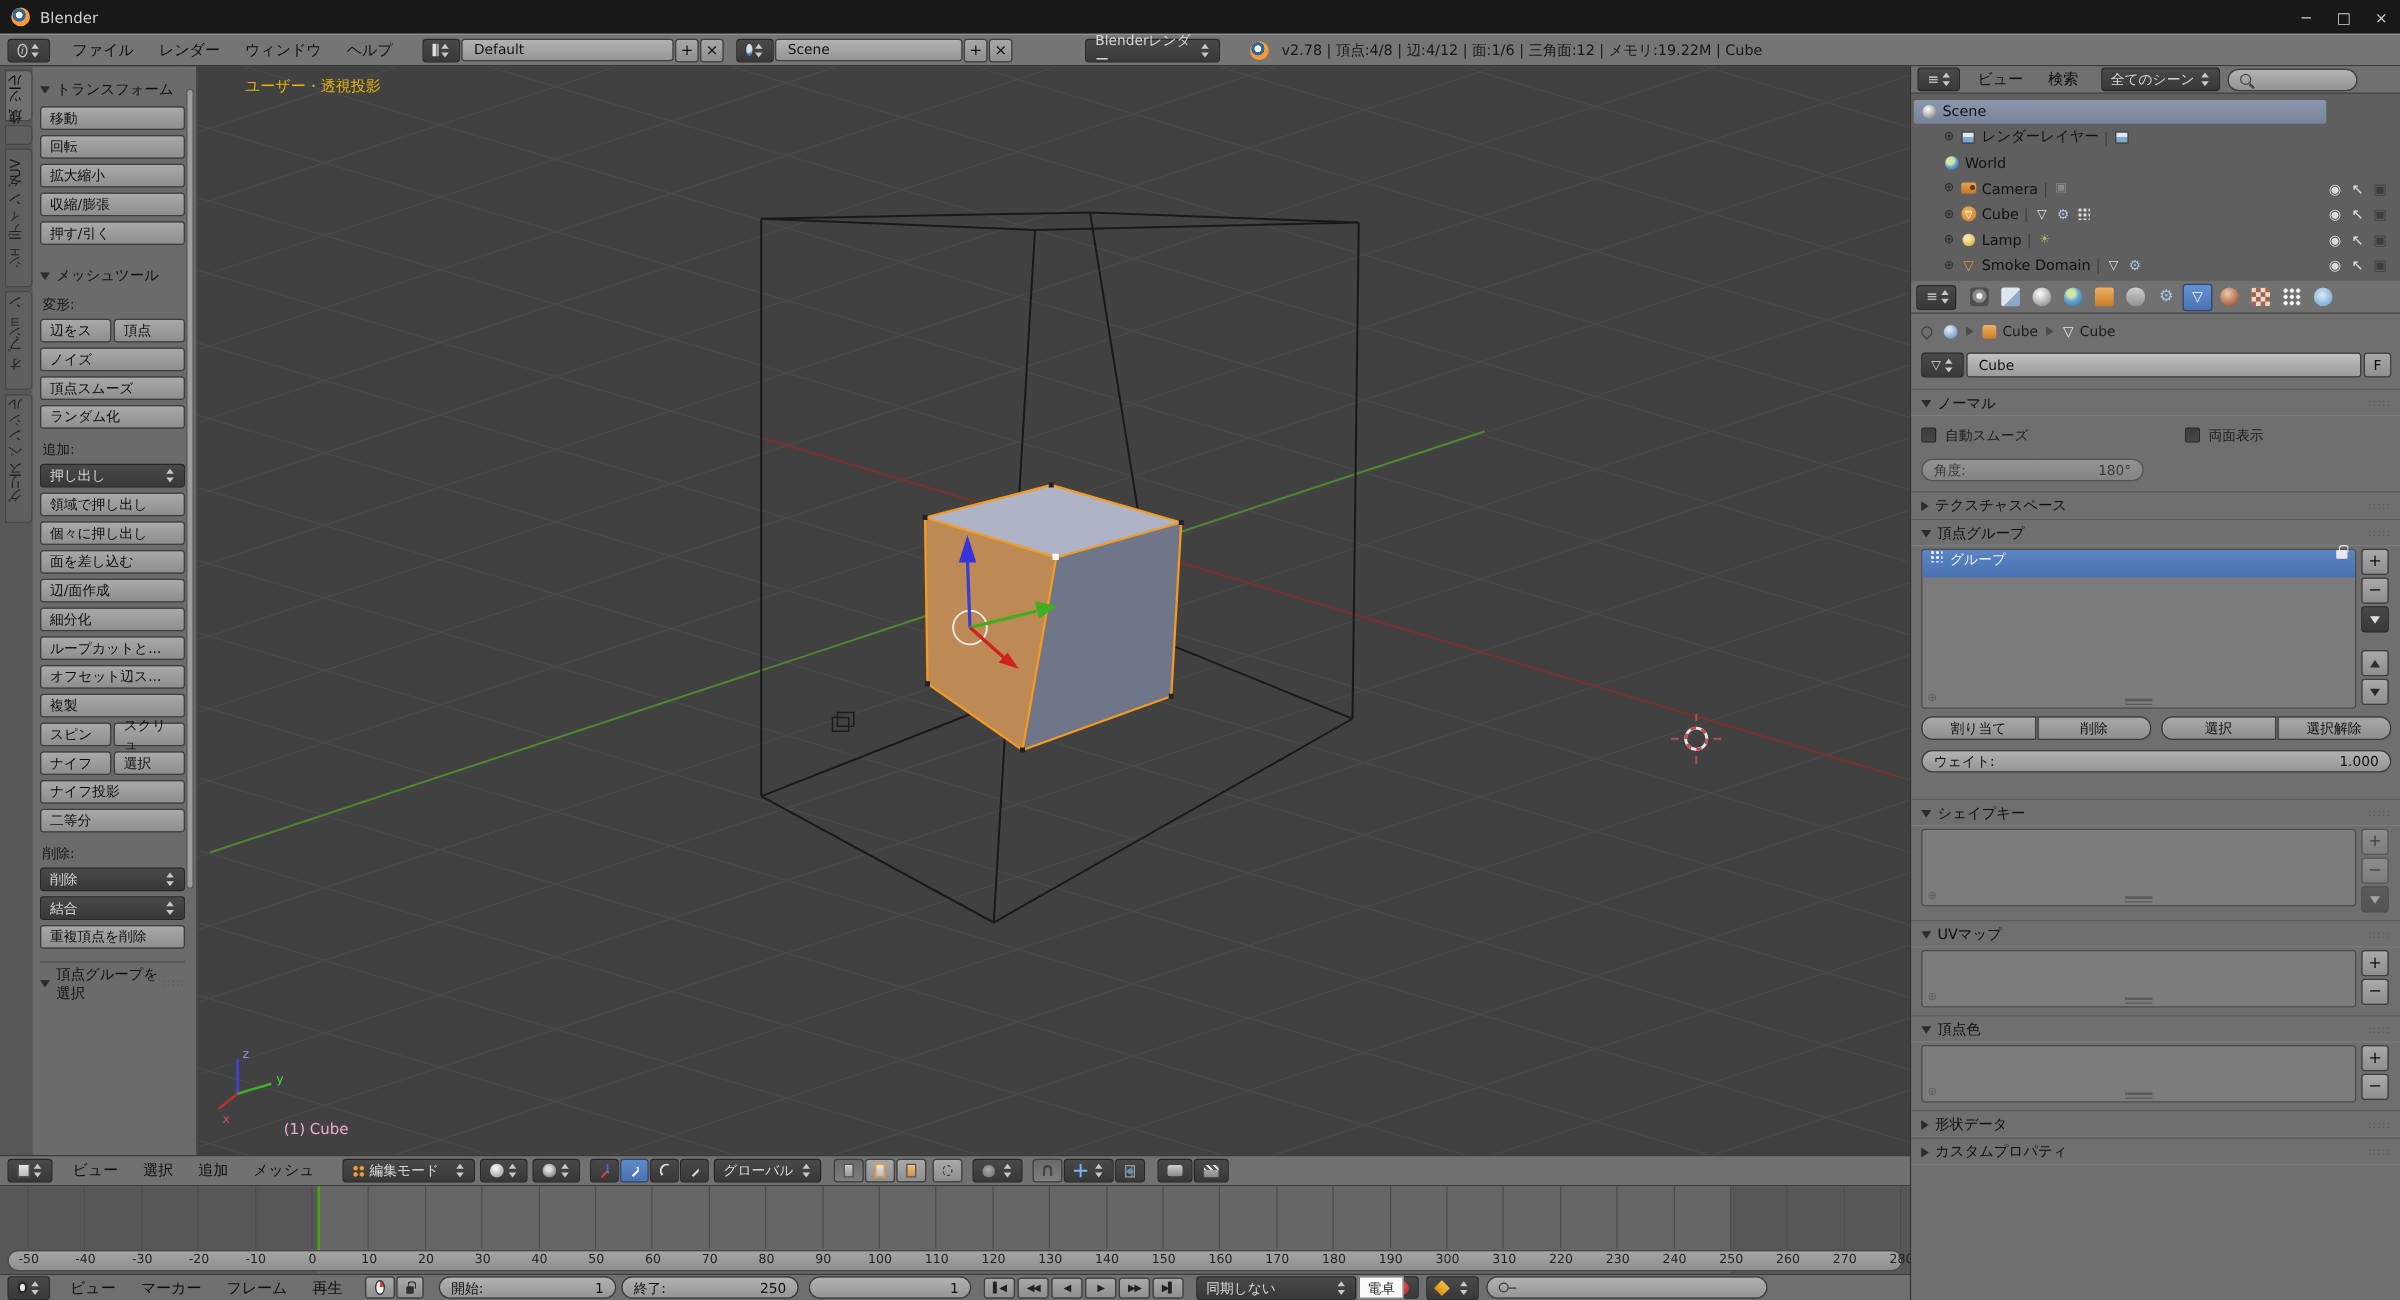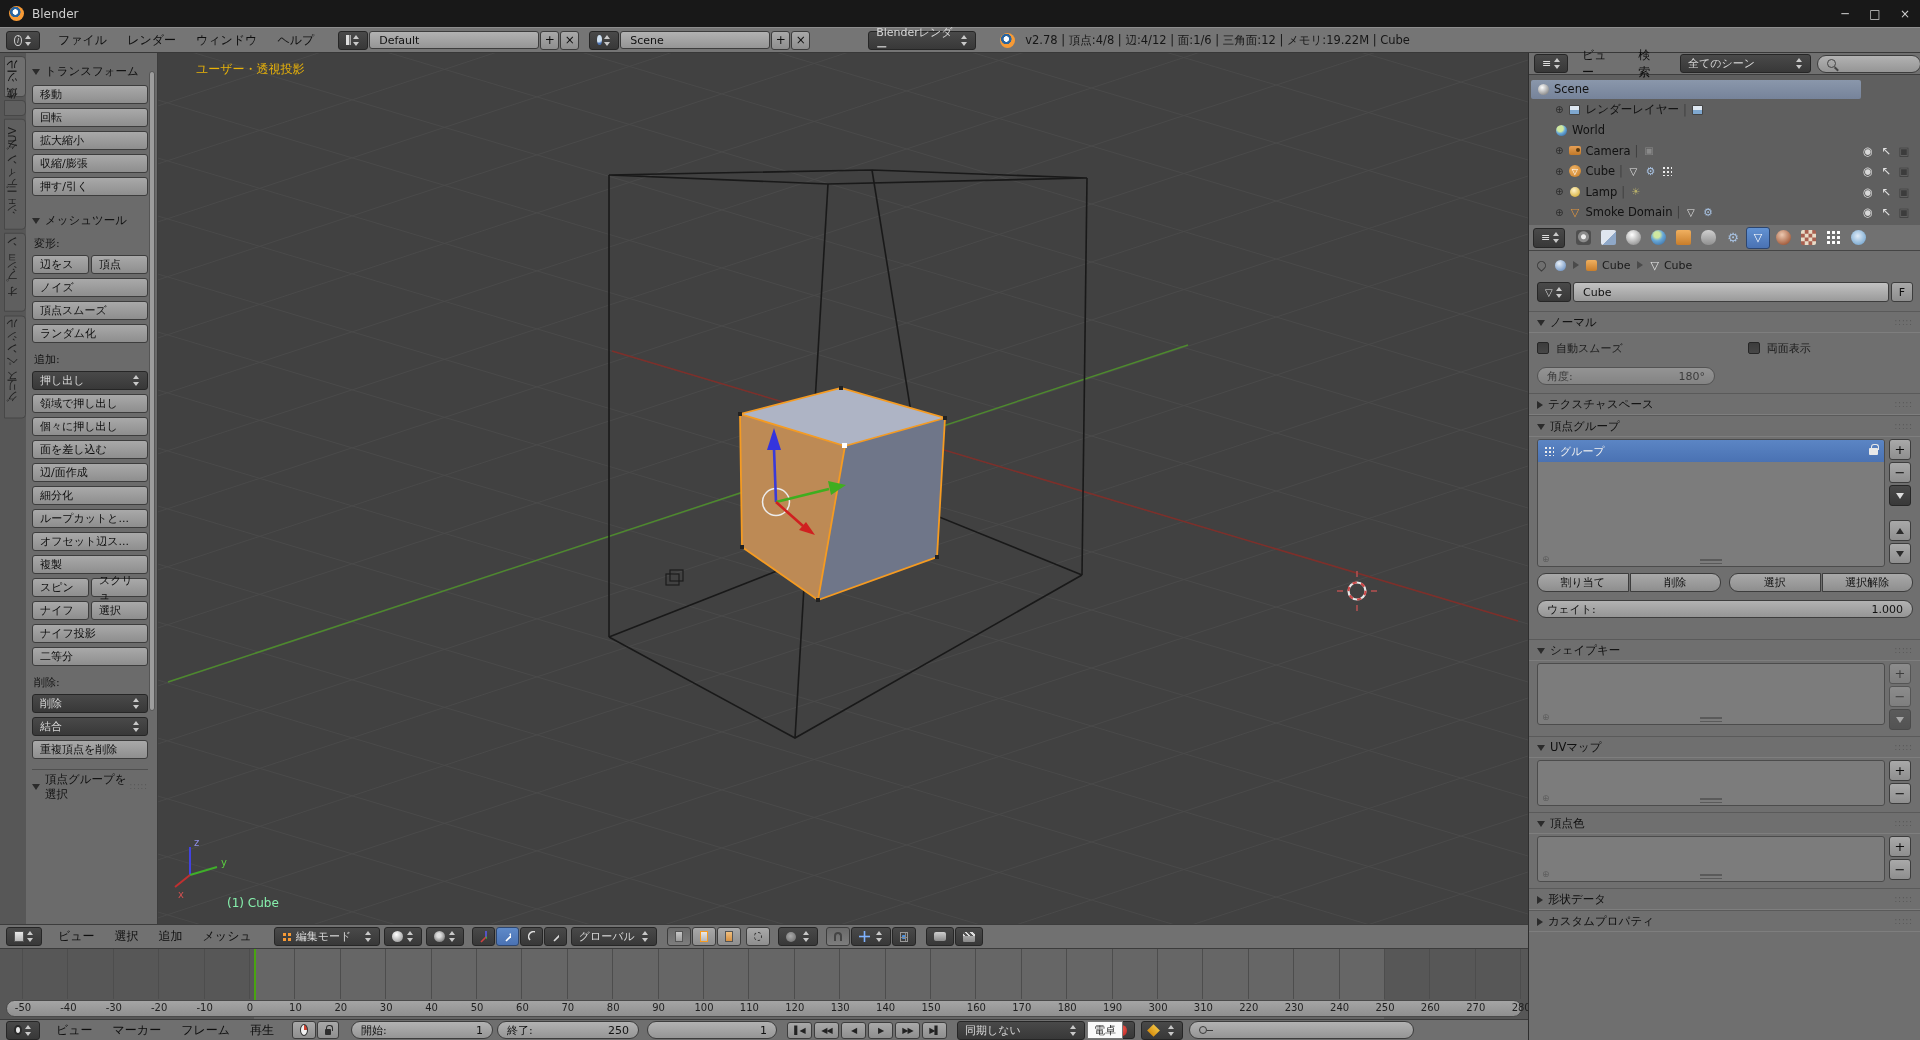--- a/index.html
+++ b/index.html
@@ -1,20 +1,20 @@
 <!DOCTYPE html>
 <html><head>
 <meta charset="utf-8">
 <style>
   * { margin:0; padding:0; box-sizing:border-box; }
   html,body { width:1920px; height:1040px; }
   body { position:relative; overflow:hidden; background:#6f6f6f;
          font-family:"DejaVu Sans","Liberation Sans",sans-serif; font-size:11px; color:#1a1a1a; }
   .abs { position:absolute; }
-  .row { display:flex; align-items:center; }
+  .row { display:flex; }
 
   
   .btn { background:linear-gradient(#a9a9a9,#8e8e8e); border:1px solid #3d3d3d; border-radius:3px;
          color:#0d0d0d; display:flex; align-items:center; padding:0 7px; height:19px; }
   .btn.center { justify-content:center; }
   .btn.dark { background:linear-gradient(#494949,#383838); color:#d8d8d8; border-color:#262626; }
   .btn.pressed { background:linear-gradient(#6a6a6a,#7d7d7d); }
   .btn.blue { background:linear-gradient(#5f8ac9,#4a72b3); color:#fff; border-color:#2d466f; }
   .fld { background:linear-gradient(#b2b2b2,#959595); border:1px solid #3d3d3d; border-radius:9px;
          display:flex; align-items:center; padding:0 9px; height:18px; color:#101010; }
@@ -306,21 +306,21 @@
       <line x1="190" y1="822" x2="190" y2="794" stroke="#4242e0" stroke-width="2"></line>
       <line x1="190" y1="822" x2="217" y2="814" stroke="#3fae2a" stroke-width="2"></line>
       <line x1="190" y1="822" x2="175" y2="834" stroke="#c03030" stroke-width="2"></line>
       <text x="194" y="793" fill="#9090e8">z</text>
       <text x="221" y="813" fill="#5ad040">y</text>
       <text x="178" y="845" fill="#d05050">x</text>
     </g>
   </svg>
 
   <span class="vp-label" style="left:196px; top:8px;">ユーザー・透視投影</span>
-  <span class="vp-label" style="left:227px; top:843px; color:#86efac;">(1) Cube</span>
+  <span class="vp-label" style="left:227px; top:843px; color:#f9a8d4;">(1) Cube</span>
 
   
   <div id="shelf">
     <div id="shelf-tabs">
         <div class="shelftab active">ツール</div>
         <div class="shelftab">作成</div>
         <div class="shelftab">シェーディング/UV</div>
         <div class="shelftab">オプション</div>
         <div class="shelftab">グリースペンシル</div>
       </div>
@@ -719,21 +719,21 @@
   <div id="outliner">
     <div id="outliner-header">
       <div class="btn dark" style="margin-left:5px;width:34px;gap:3px;">
         <span style="color:#ddd;font-size:11px;">≡</span>
           <span class="updn"></span>
       </div>
       <div id="outliner-menus" class="row" style="margin-left:4px;">
           <span class="menu">ビュー</span>
           <span class="menu">検索</span>
         </div>
-      <div class="btn dark" style="margin-left:8px;width:132px;">
+      <div class="btn dark" style="margin-left:8px;width:95px;">
         <span>全てのシーン</span>
           <span class="updn"></span>
       </div>
       <div class="fld" style="margin-left:6px;width:104px;gap:6px;">
         <span class="mag"></span>
       </div>
     </div>
     <div id="outliner-rows" style="padding-top:4px;">
         <div class="ol-row">
           <span class="hl"></span>

